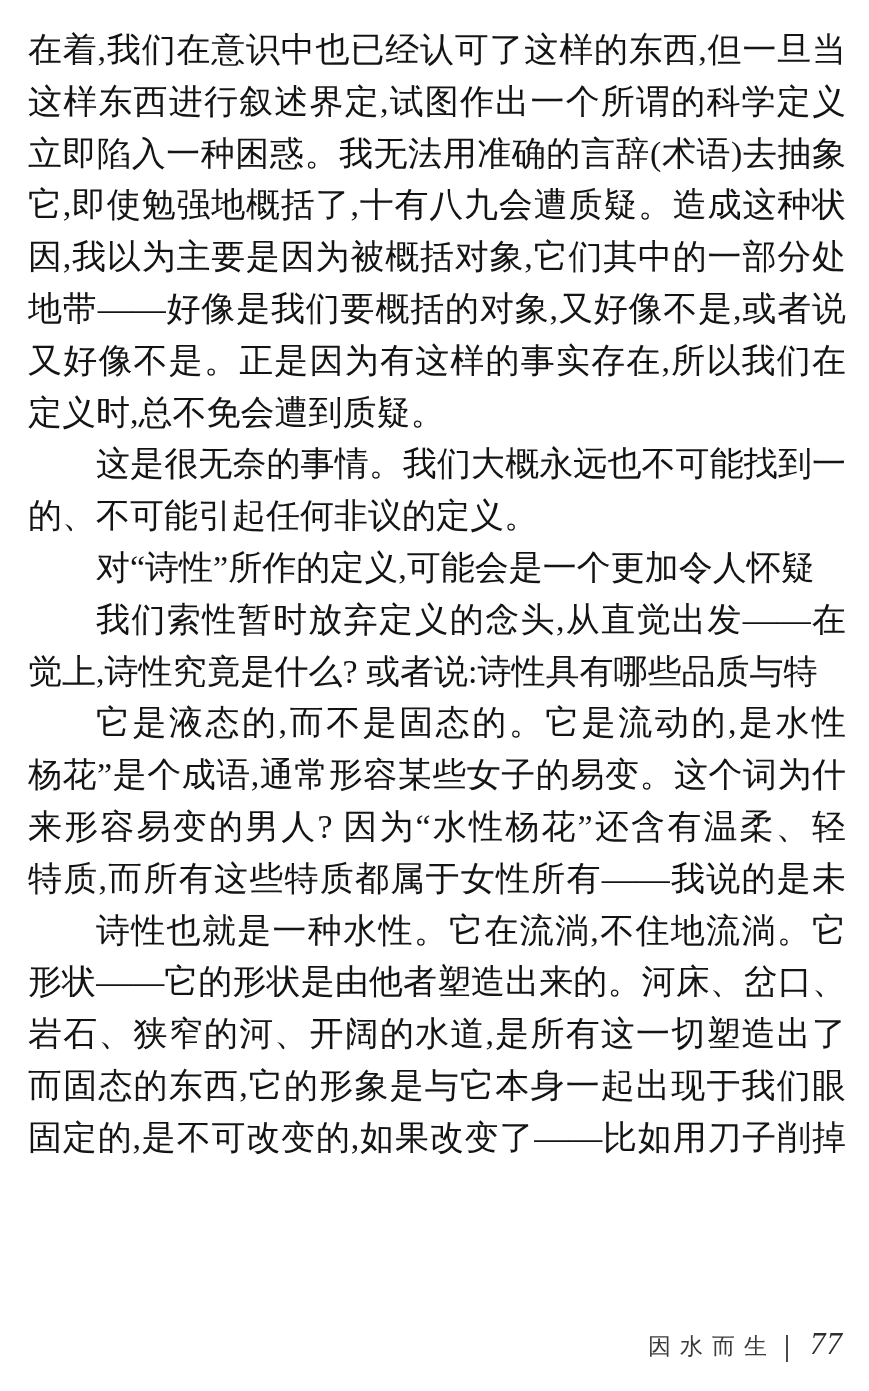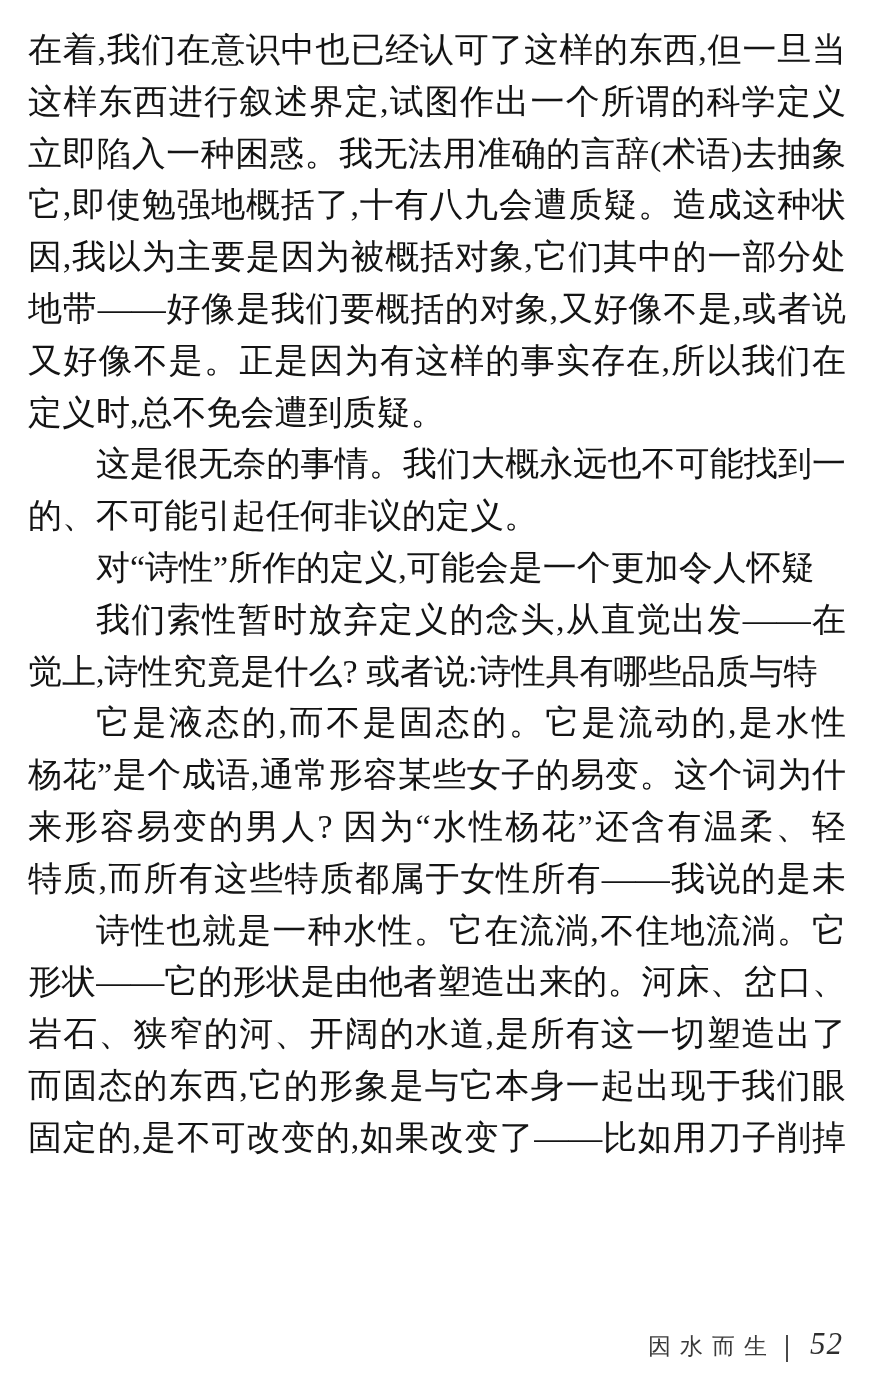--- a/index.html
+++ b/index.html
@@ -92,16 +92,16 @@
       <div class="line ind">诗性也就是一种水性。它在流淌,不住地流淌。它本身没有</div>
       <div class="line">形状——它的形状是由他者塑造出来的。河床、岔口、一块突兀的</div>
       <div class="line">岩石、狭窄的河、开阔的水道,是所有这一切塑造出了水的形象。</div>
       <div class="line">而固态的东西,它的形象是与它本身一起出现于我们眼前的,它是</div>
       <div class="line">固定的,是不可改变的,如果改变了——比如用刀子削掉了它的一</div>
     </div>
 
   <div class="footer">
     <span class="footer-title">因水而生</span>
     <span class="footer-divider"></span>
-    <span class="footer-page">52</span>
+    <span class="footer-page">77</span>
   </div>
 
 </div>
 
 </body></html>

